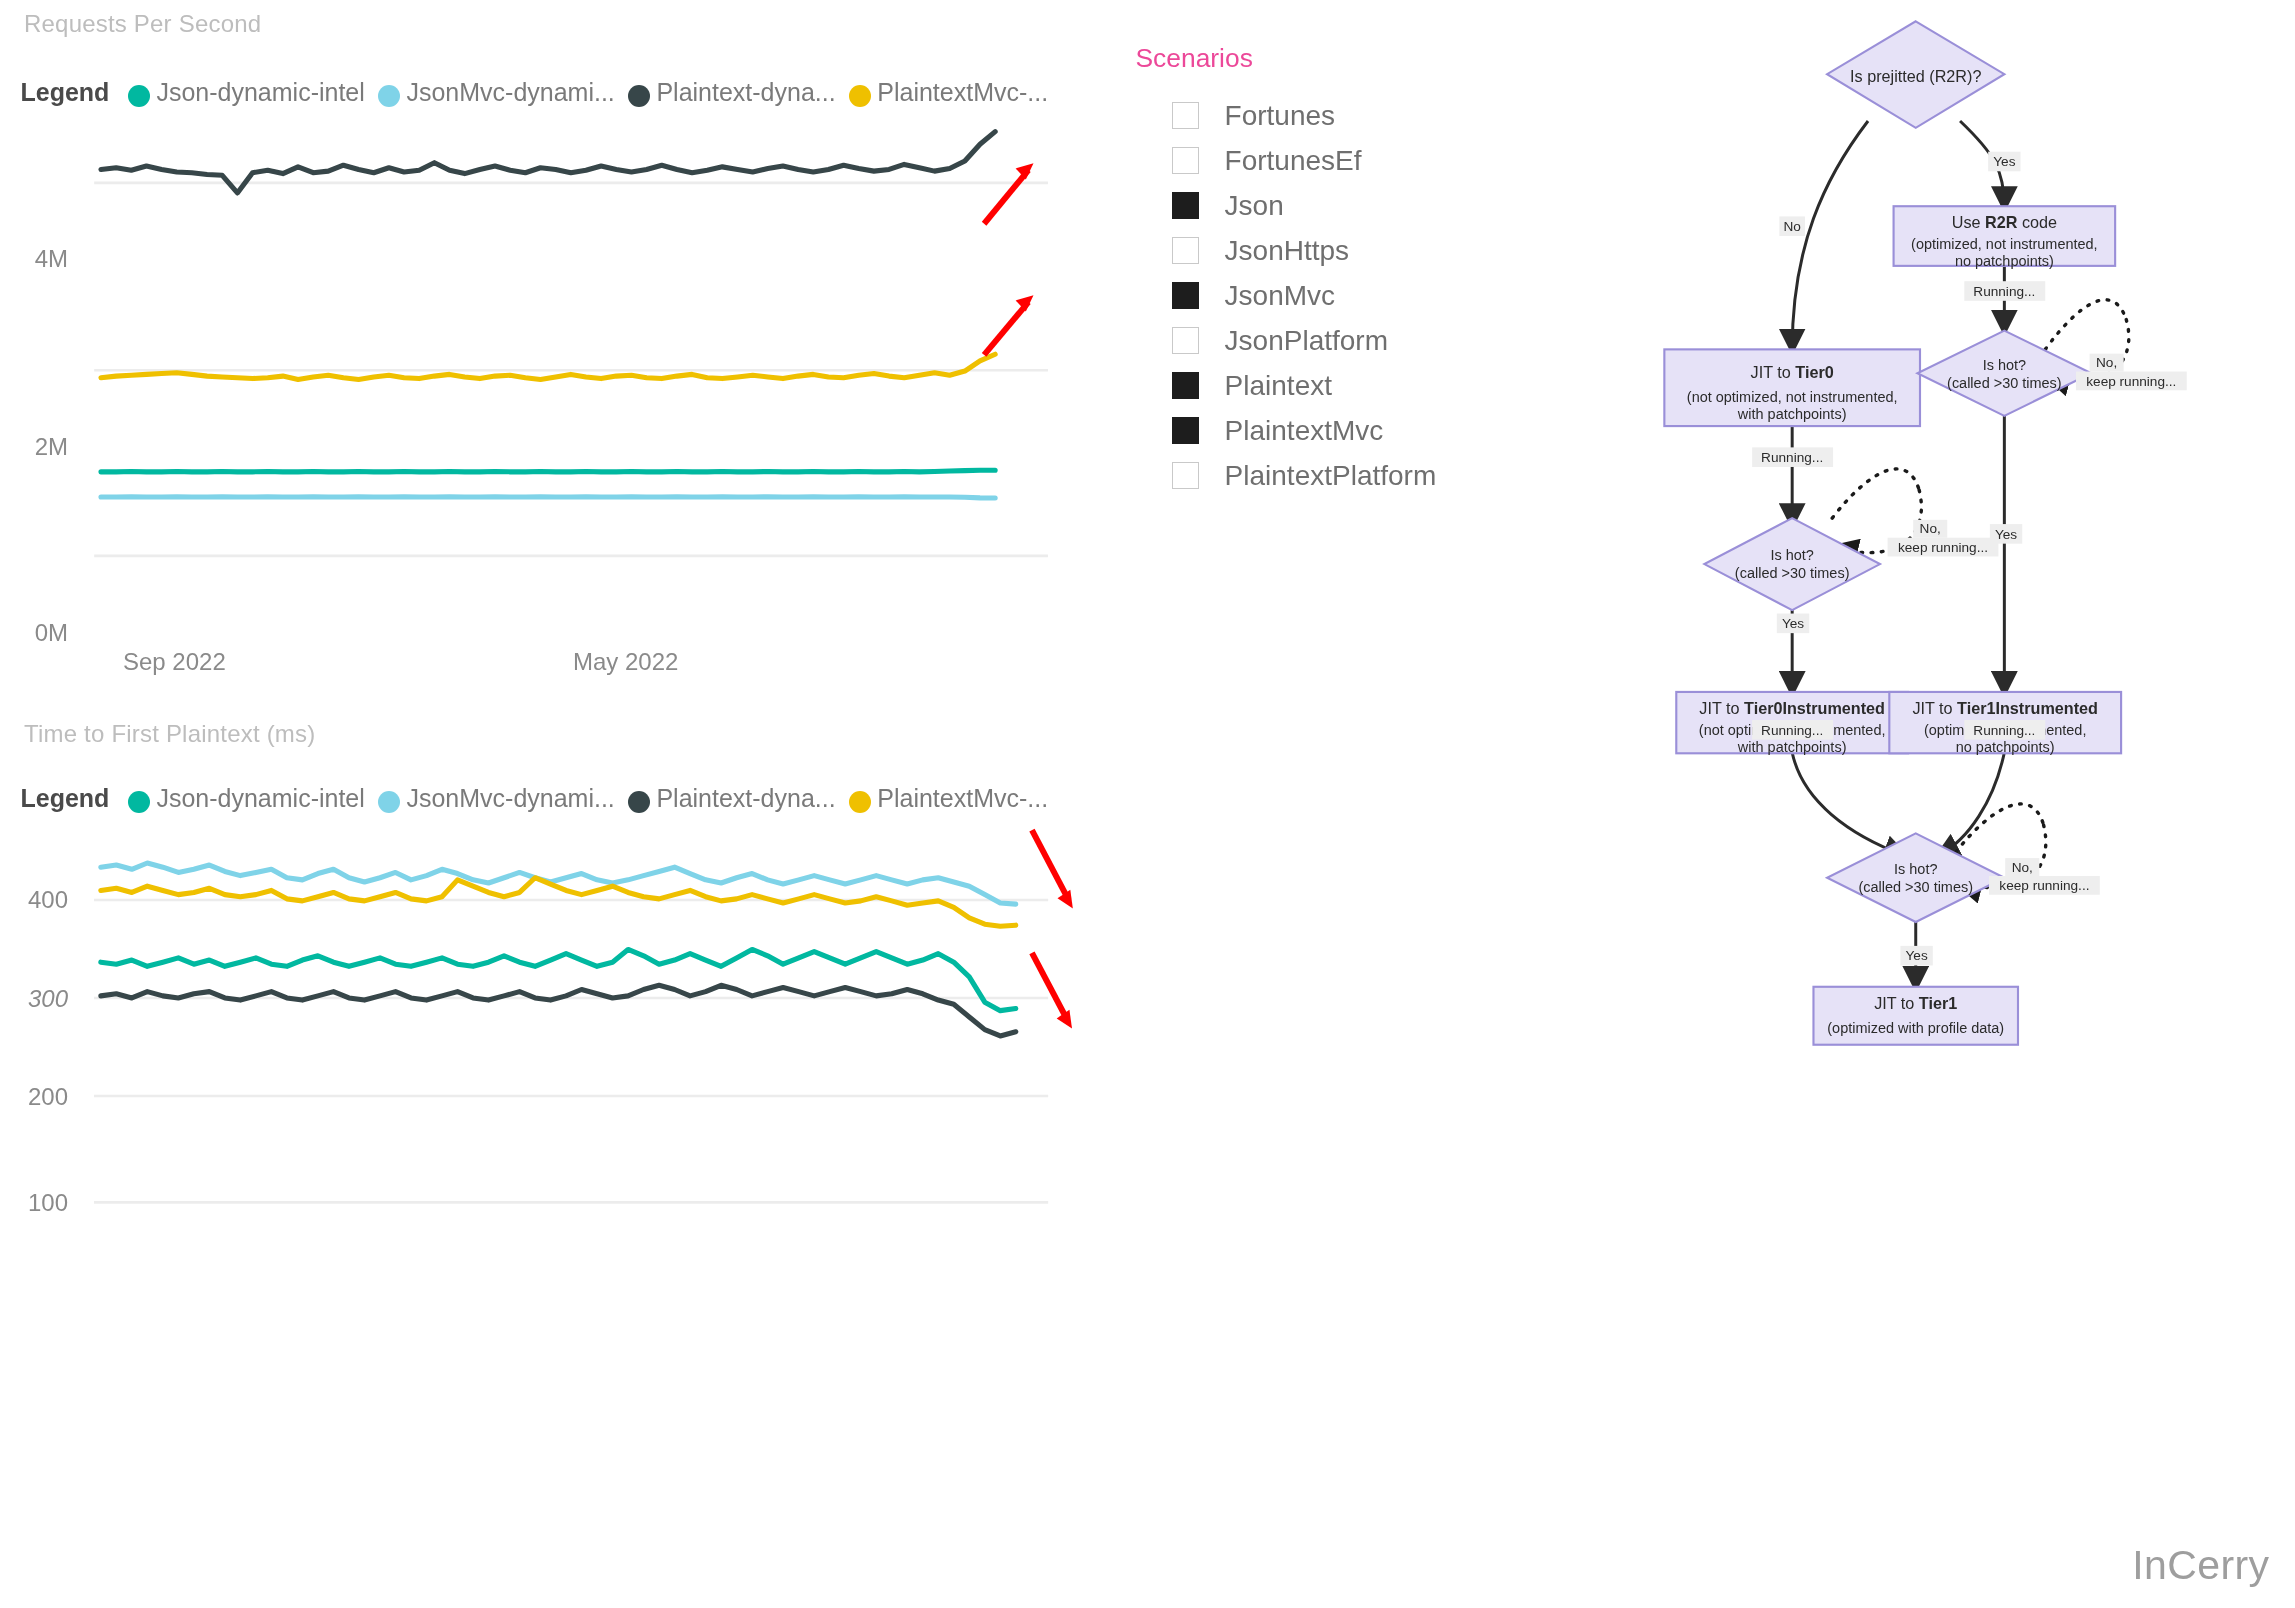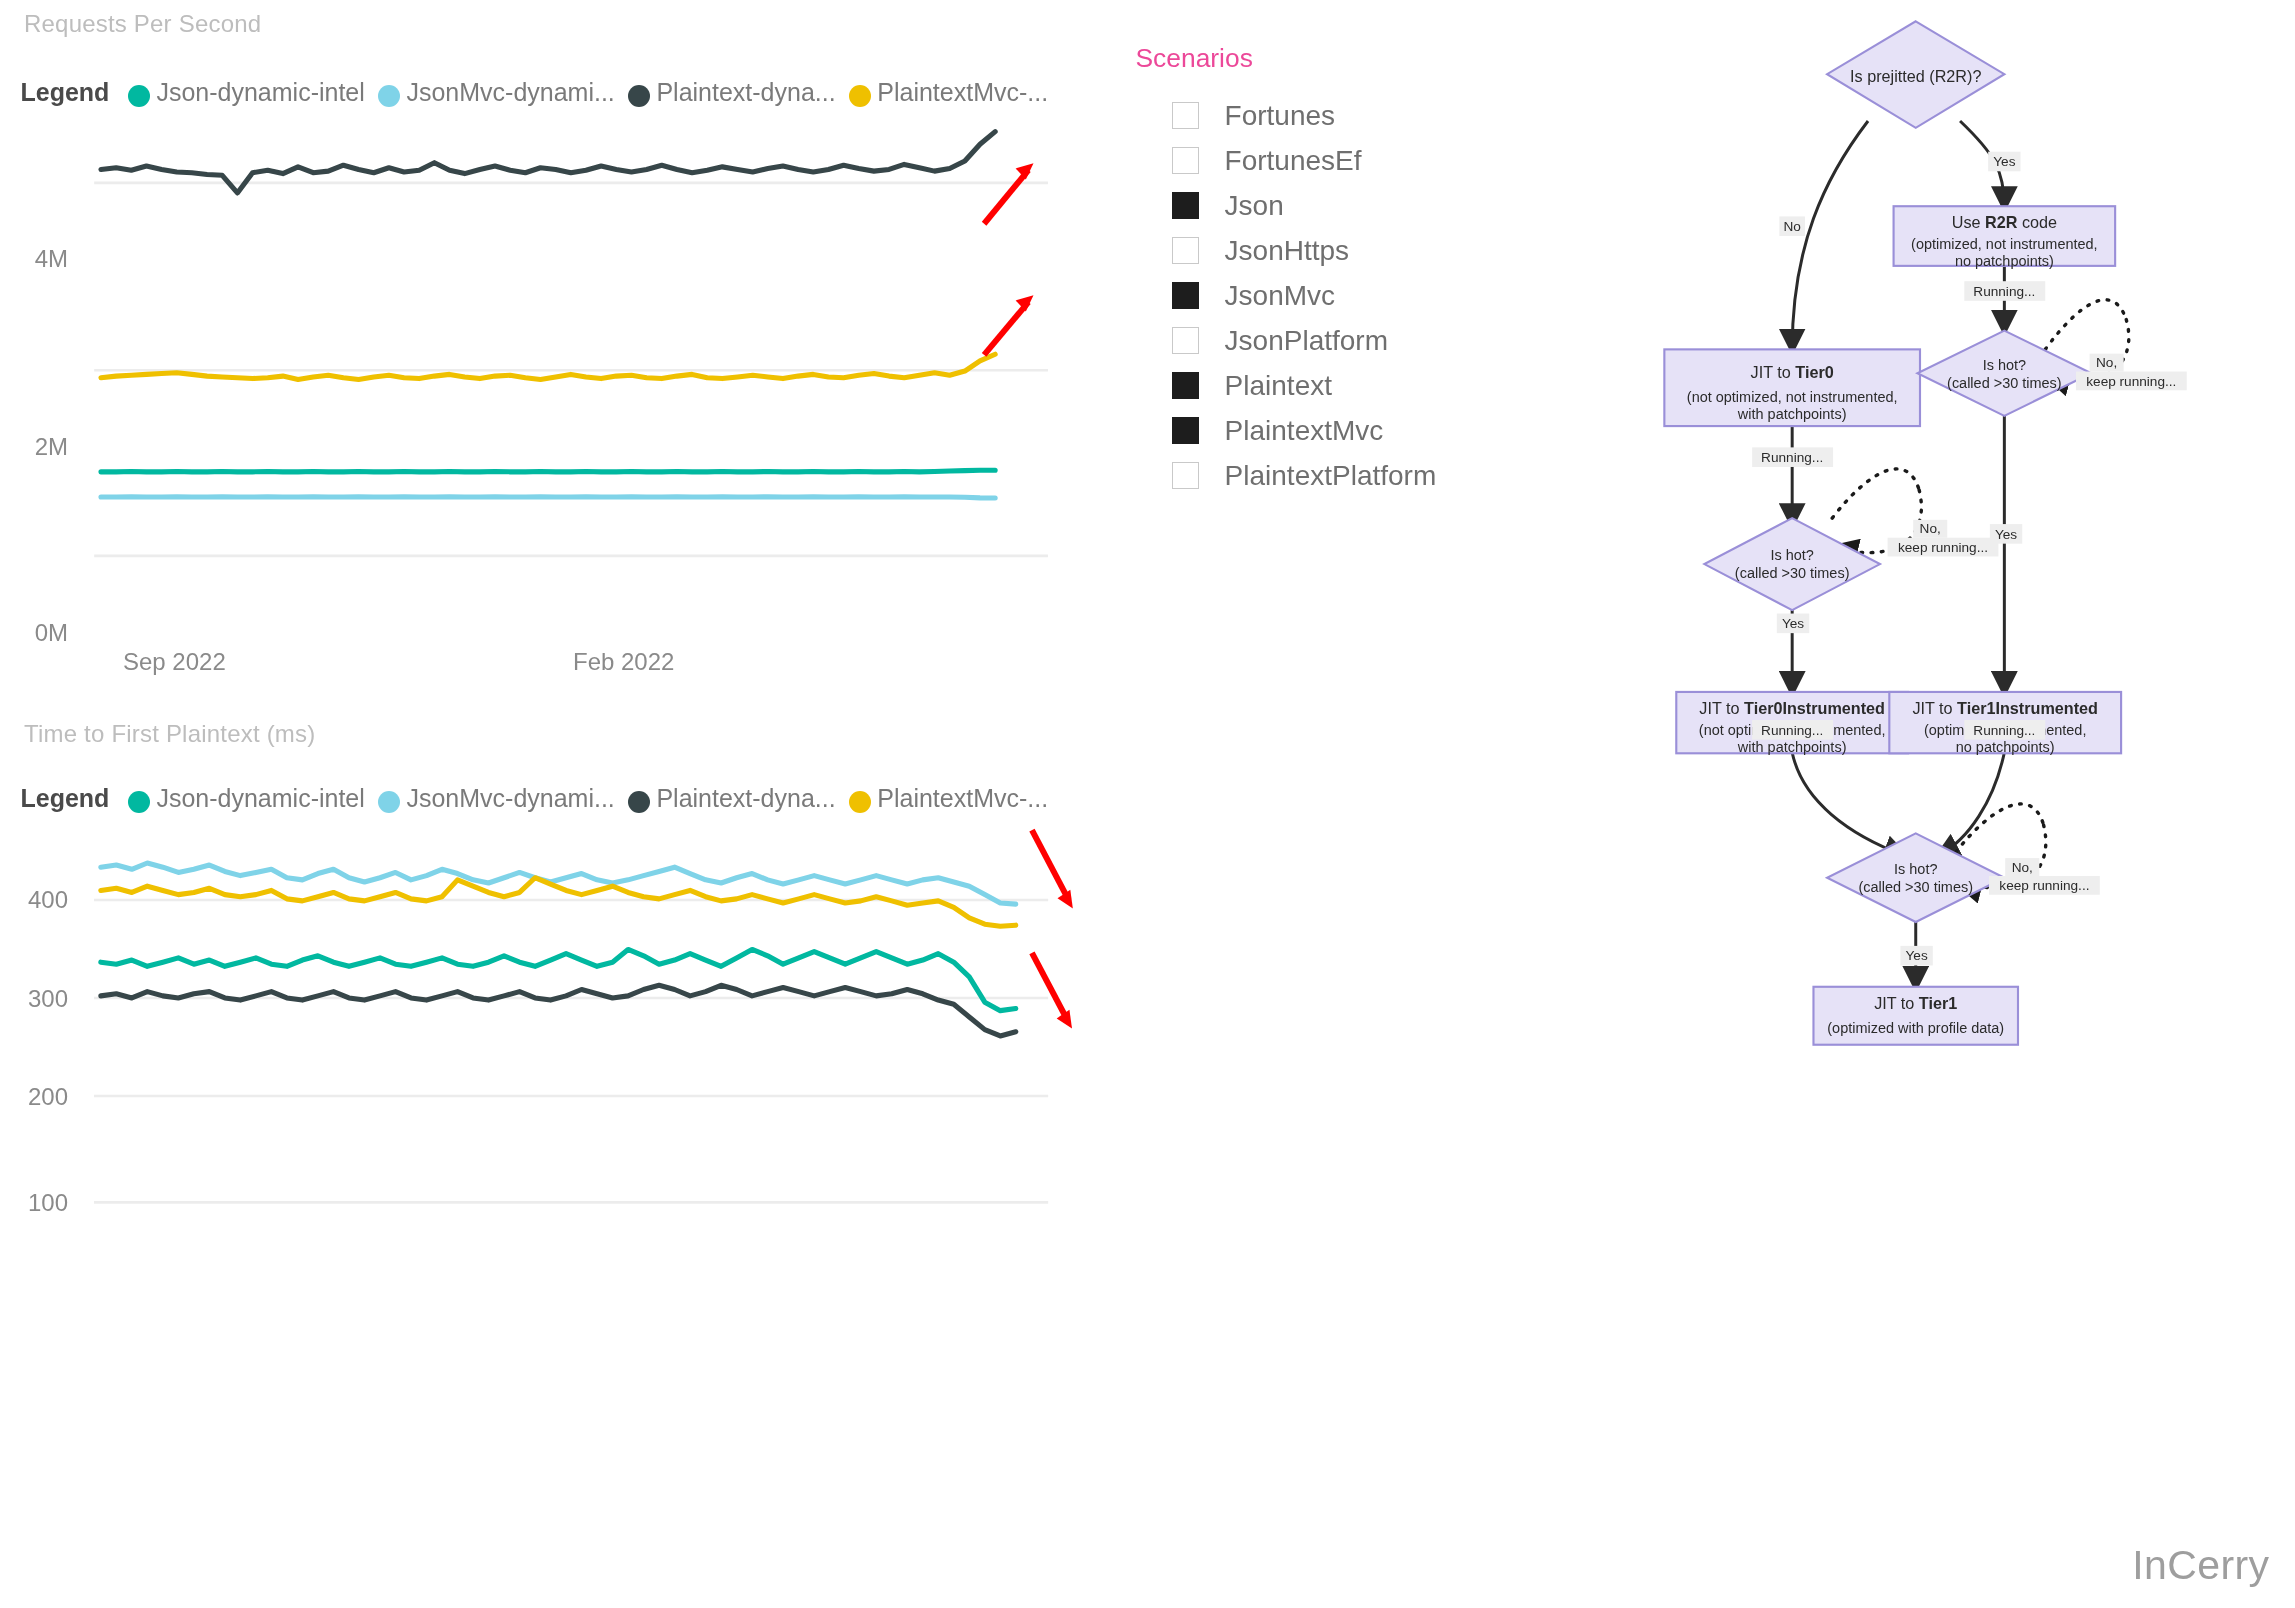--- a/index.html
+++ b/index.html
@@ -88,21 +88,21 @@
         <polygon points="1213,207 1192,213 1204,226" fill="#ff0000"></polygon>
       </g>
     </svg>
   </div>
 
   <div class="ylab" style="left:0px;top:245px;width:68px;">4M</div>
   <div class="ylab" style="left:0px;top:433px;width:68px;">2M</div>
   <div class="ylab" style="left:0px;top:619px;width:68px;">0M</div>
 
   <div class="xlab" style="left:123px;top:648px;">Sep 2022</div>
-  <div class="xlab" style="left:573px;top:648px;">Feb 2022</div>
+  <div class="xlab" style="left:573px;top:648px;">May 2022</div>
 
   <div class="chart-title" style="top:720px;">Time to First Plaintext (ms)</div>
 
   <div class="legend-row" id="legend-ttfr" style="top:784px;">
     <span class="legend-label">Legend</span>
   <span class="legend-item">
         <span class="legend-dot" style="background: rgb(1, 184, 160);"></span>
         <span class="legend-text">Json-dynamic-intel</span>
       </span>
       <span class="legend-item">
@@ -136,21 +136,21 @@
         <polygon points="1259,98 1256,76 1241,86" fill="#ff0000"></polygon>
       </g>
       <g>
         <line x1="1211" y1="150" x2="1252" y2="228" stroke="#ff0000" stroke-width="7"></line>
         <polygon points="1258,239 1255,217 1240,227" fill="#ff0000"></polygon>
       </g>
     </svg>
   </div>
 
   <div class="ylab" style="left:0px;top:886px;width:68px;">400</div>
-  <div class="ylab" style="left:0px;top:985px;width:68px;">300</div>
+  <div class="ylab" style="left:0px;top:985px;width:68px;font-style:italic;">300</div>
   <div class="ylab" style="left:0px;top:1083px;width:68px;">200</div>
   <div class="ylab" style="left:0px;top:1189px;width:68px;">100</div>
 </div>
 
 <div id="scenarios">
   <div class="sc-title">Scenarios</div>
   <div id="sc-list">
       <div class="sc-item">
         <span class="sc-box"></span>
         <span class="sc-text">Fortunes</span>

